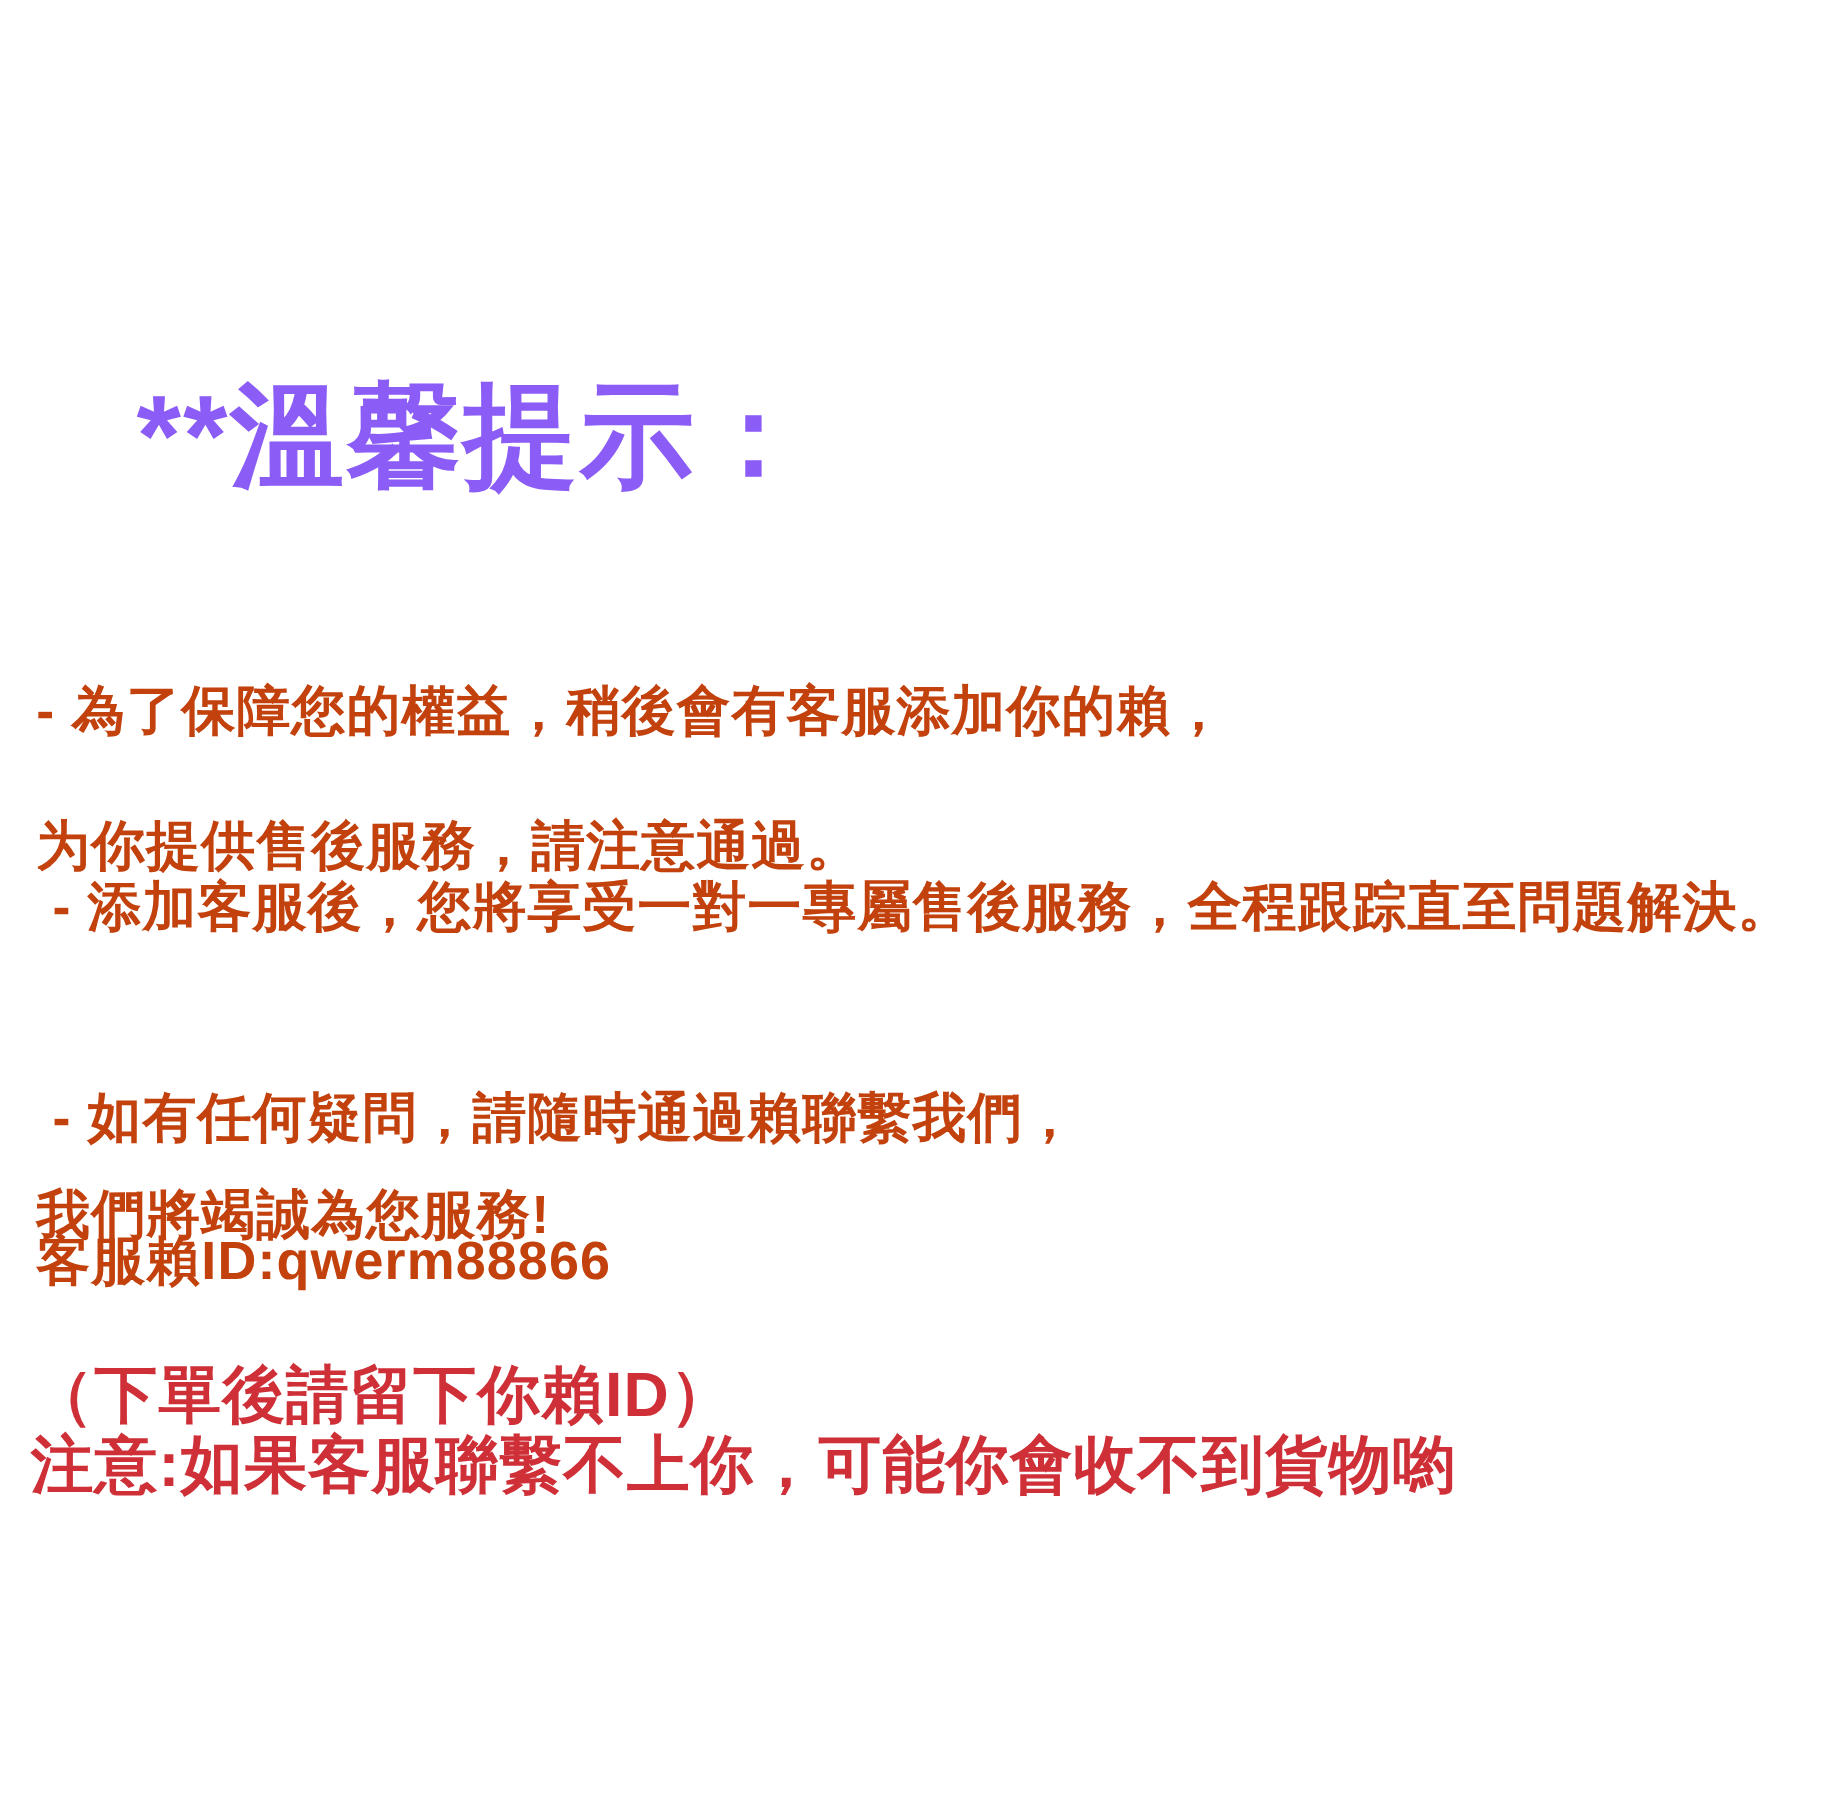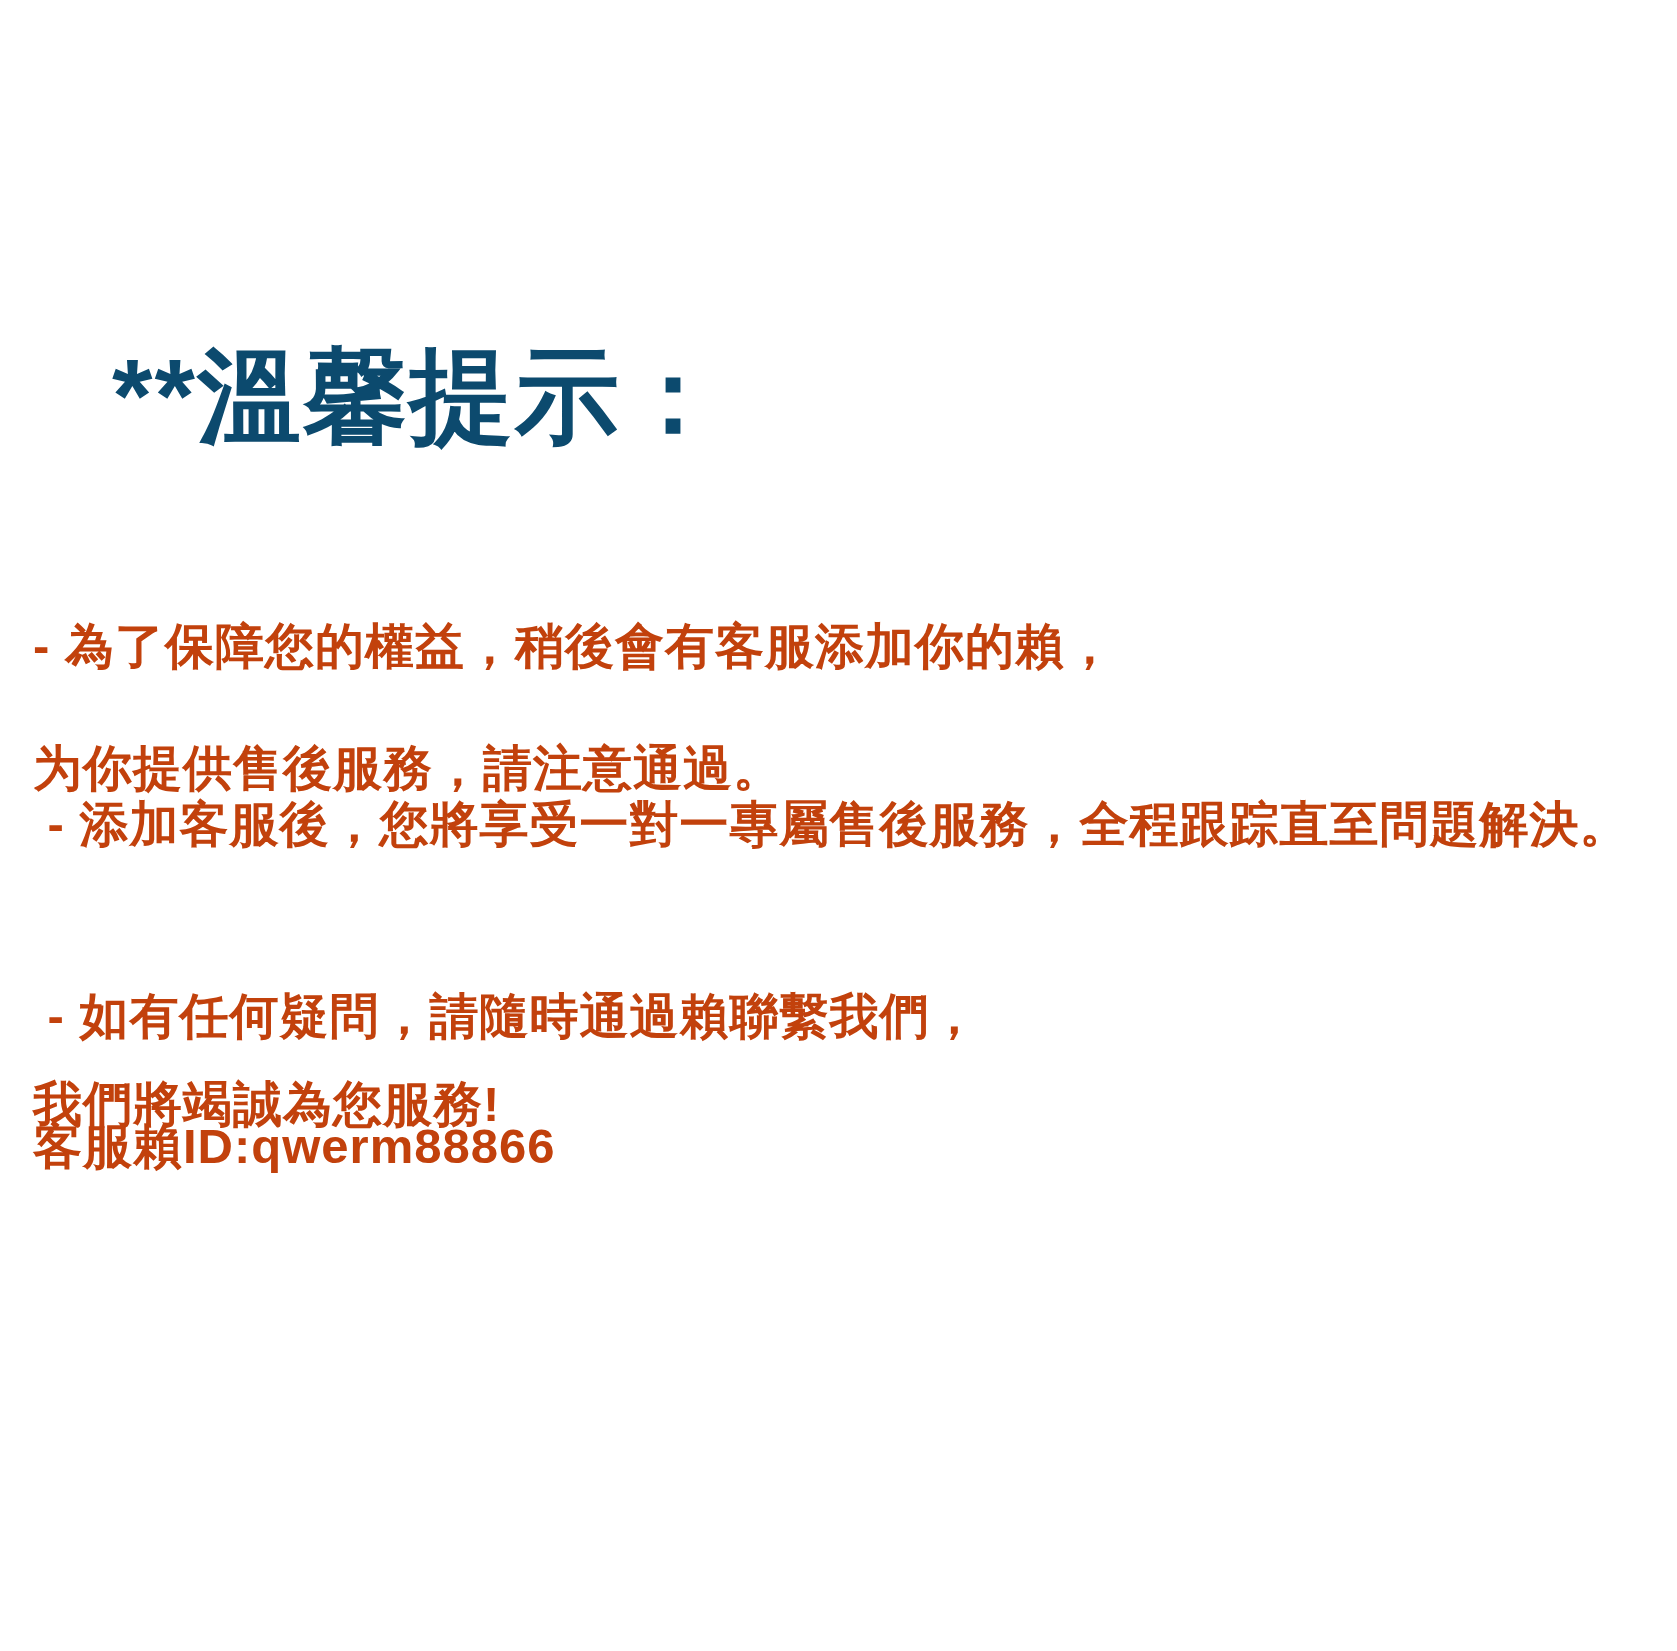--- a/index.html
+++ b/index.html
@@ -10,26 +10,26 @@
   .page {
     position: relative;
     width: 1677px;
     height: 1651px;
     background: #ffffff;
     overflow: hidden;
     font-family: "Liberation Sans", "DejaVu Sans", sans-serif;
   }
   .title {
     position: absolute;
-    left: 112px;
+    left: 124px;
     top: 328px;
     margin: 0;
     font-size: 104px;
     font-weight: bold;
-    color: #0c4a6e;
+    color: #8b5cf6;
     letter-spacing: 2px;
     white-space: pre;
   }
   .body-line {
     position: absolute;
     left: 33px;
     margin: 0;
     font-size: 49px;
     font-weight: bold;
     color: #c2410c;
@@ -67,14 +67,18 @@
 
   <div>
     <p class="body-line bl-0">- 為了保障您的權益，稍後會有客服添加你的賴，</p>
     <p class="body-line bl-1">为你提供售後服務，請注意通過。</p>
     <p class="body-line bl-2"> - 添加客服後，您將享受一對一專屬售後服務，全程跟踪直至問題解決。</p>
     <p class="body-line bl-3"> - 如有任何疑問，請隨時通過賴聯繫我們，</p>
     <p class="body-line bl-4">我們將竭誠為您服務!</p>
     <p class="body-line bl-5">客服賴ID:qwerm88866</p>
   </div>
 
+  <div class="footer">
+    <p class="footer-line">（下單後請留下你賴ID）</p>
+    <p class="footer-line">注意:如果客服聯繫不上你，可能你會收不到貨物喲</p>
+  </div>
 
 </div>
 
 </body></html>

